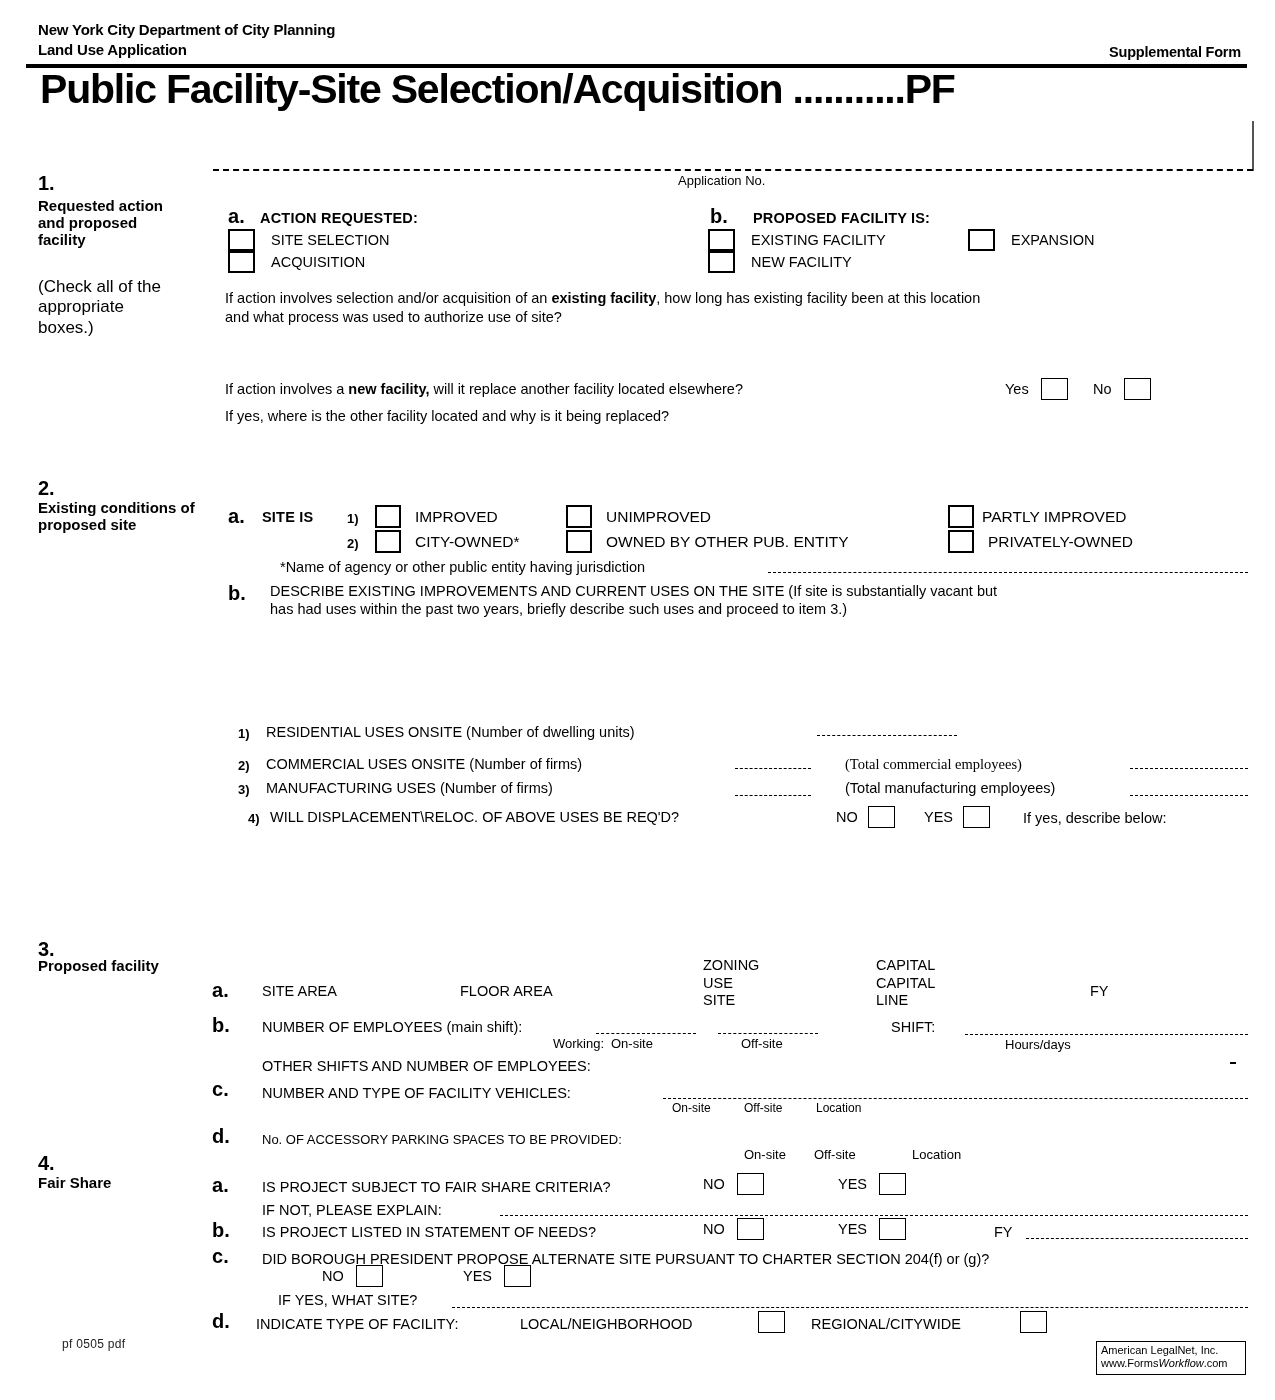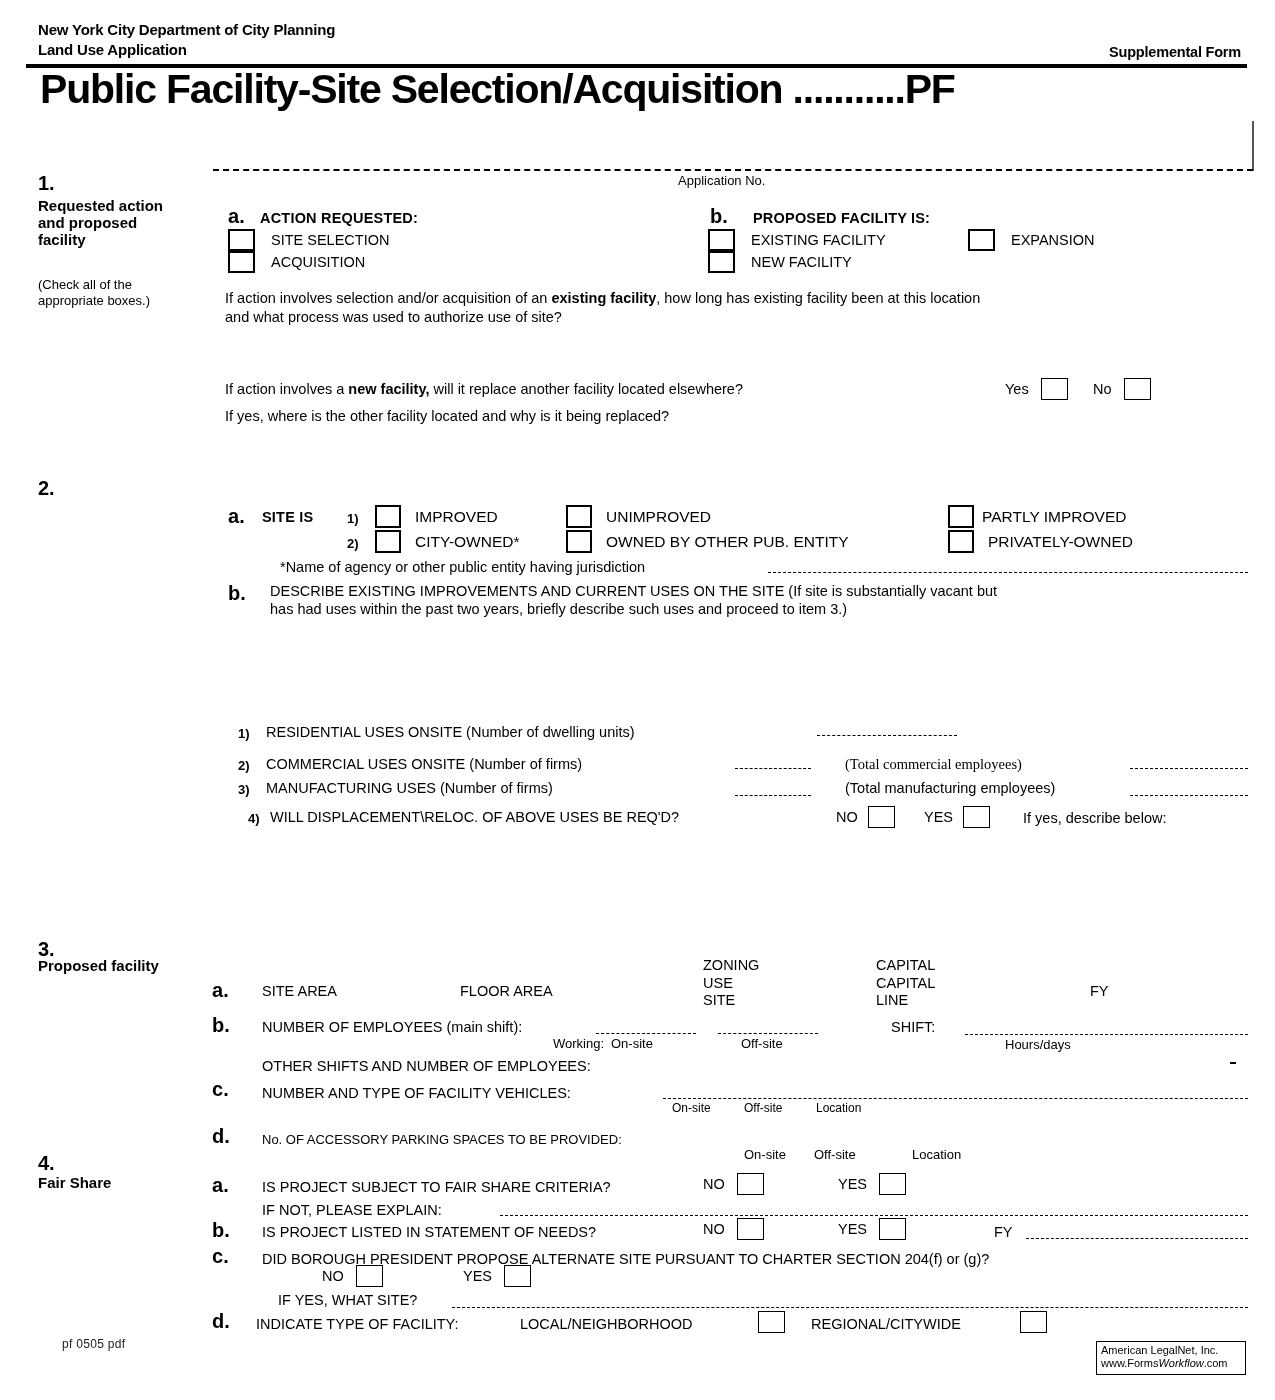--- a/index.html
+++ b/index.html
@@ -17,21 +17,21 @@
   
   .hdr-left { position:absolute; left:38px; top:20px; font-size:15px; font-weight:bold; line-height:1.35; letter-spacing:-0.2px; }
   .hdr-right { position:absolute; right:34px; top:44px; font-size:14.5px; font-weight:bold; letter-spacing:-0.2px; }
   .rule { position:absolute; left:26px; right:28px; top:64px; height:4px; background:#000; }
   .title { position:absolute; left:40px; top:66px; font-size:41px; font-weight:bold; letter-spacing:-1.2px; white-space:nowrap; }
 
   
   .abs { position:absolute; }
   .secnum { font-size:20px; font-weight:bold; }
   .sectitle { font-size:15px; font-weight:bold; line-height:1.12; }
-  .secnote { font-size:13px; line-height:1.2; font-weight:normal; }
+  .secnote { font-size:17px; line-height:1.2; font-weight:normal; }
   .letter { font-size:20px; font-weight:bold; }
   .lbl-bold { font-size:14.5px; font-weight:bold; letter-spacing:0.2px; }
   .lbl { font-size:14.5px; }
   .lbl-sm { font-size:13px; }
   .lbl-xs { font-size:12px; }
   .lbl-lg { font-size:15.5px; }
 
   .cbox { display:inline-block; width:27px; height:22px; border:2px solid #000; background:#fff; vertical-align:middle; }
   .cbox.sm { width:26px; height:23px; border-width:2px; }
   .cbox.th { border-width:1.5px; }
@@ -104,20 +104,21 @@
     <span class="lbl">Yes</span>
     <span class="cbox th" style="margin-left:12px;"></span>
   </div>
   <div class="row" style="left:1093px; top:378px;">
     <span class="lbl">No</span>
     <span class="cbox th" style="margin-left:12px;"></span>
   </div>
   <div class="abs lbl" style="left:225px; top:408px;">If yes, where is the other facility located and why is it being replaced?</div>
 
   <div class="abs secnum" style="left:38px; top:477px;">2.</div>
+  <div class="abs sectitle" style="left:38px; top:500px; width:190px;">Existing conditions of proposed site</div>
 
   <div class="abs letter" style="left:228px; top:505px;"><span>a</span>.</div>
   <div class="abs lbl-bold" style="left:262px; top:509px;">SITE IS</div>
 
   <div class="abs lbl-sm" style="left:347px; top:511px; font-weight:bold;">1)</div>
   <div class="row" style="left:375px; top:505px;">
     <span class="cbox sm"></span>
     <span class="lbl-lg" style="margin-left:14px;">IMPROVED</span>
   </div>
   <div class="row" style="left:566px; top:505px;">

